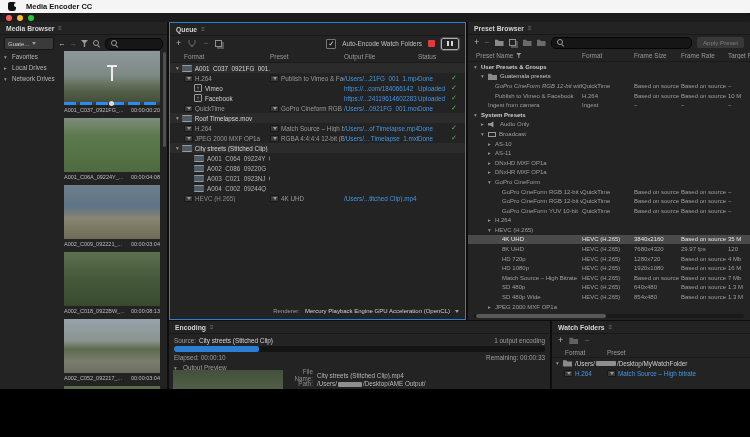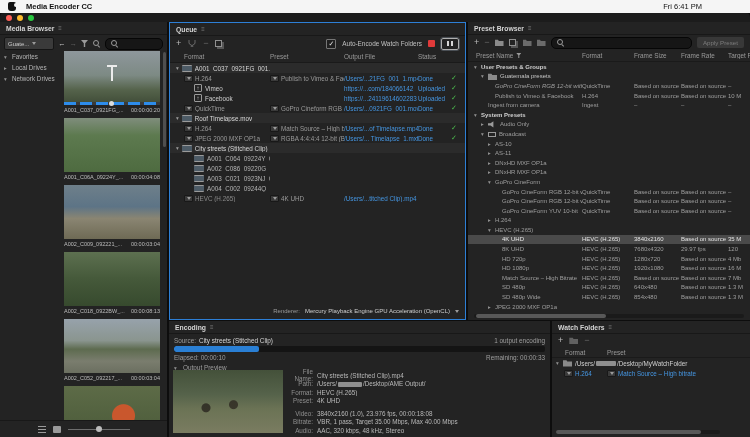--- a/index.html
+++ b/index.html
@@ -1,16 +1,16 @@
 <!DOCTYPE html>
 <html><head>
 <meta charset="utf-8">
 <style>
   html,body{margin:0;padding:0;background:#000;}
-  #screen{position:relative;width:750px;height:437px;background:#0d0d0d;overflow:hidden;
+  #screen{position:relative;width:750px;height:389px;background:#0d0d0d;overflow:hidden;
           font-family:"Liberation Sans",sans-serif;-webkit-font-smoothing:antialiased;}
   
   #menubar{position:absolute;left:0;top:0;width:750px;height:13px;background:#f5f5f5;
            display:flex;align-items:center;font-size:7.5px;color:#111;padding:0 8px;box-sizing:border-box;gap:10px;}
   .apple{width:8px;height:9px;background:#111;border-radius:2px 2px 3px 3px;position:relative;flex:none;}
   .apple::after{content:"";position:absolute;right:-2px;top:1px;width:4px;height:4px;border-radius:50%;background:#f5f5f5;}
   .appname{font-weight:bold;}
   #menus{display:flex;gap:12px;}
   #mb-right{margin-left:auto;display:flex;align-items:center;gap:9px;}
   .mbic{position:relative;display:inline-block;width:11px;height:9px;flex:none;}
@@ -179,37 +179,20 @@
     <span class="apple"></span>
     <span class="appname">Media Encoder CC</span>
     <span id="menus">
 
     <span class="menu"></span>
         <span class="menu"></span>
         <span class="menu"></span>
         <span class="menu"></span>
         <span class="menu"></span>
       </span>
-    <span id="mb-right">
-      <span style="display:flex;gap:9px;align-items:center;">
-
-      <span class="mbic"></span>
-          <span class="mbic"></span>
-          <span class="mbic"></span>
-          <span class="mbic"></span>
-          <span class="mbic"></span>
-          <span class="mbic"></span>
-        </span>
-      <span class="clock">Fri 6:41 PM</span>
-      <span style="display:flex;gap:9px;align-items:center;">
-
-      <span class="mbic"></span>
-          <span class="mbic"></span>
-        </span>
-    </span>
   </div>
 
   <div id="titlebar">
     <span class="light lr"></span>
     <span class="light ly"></span>
     <span class="light lg"></span>
   </div>
 
   <div id="media" class="panel">
     <div class="tabbar">

